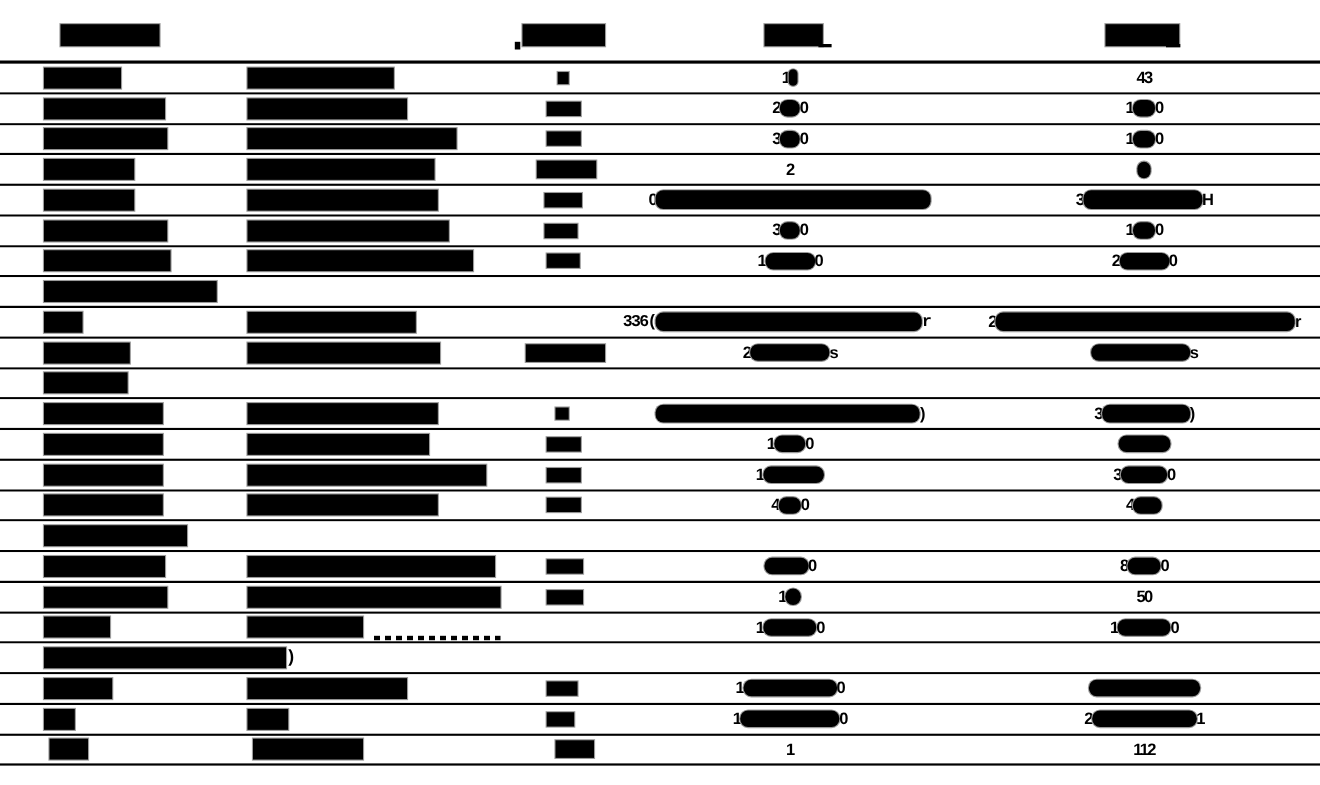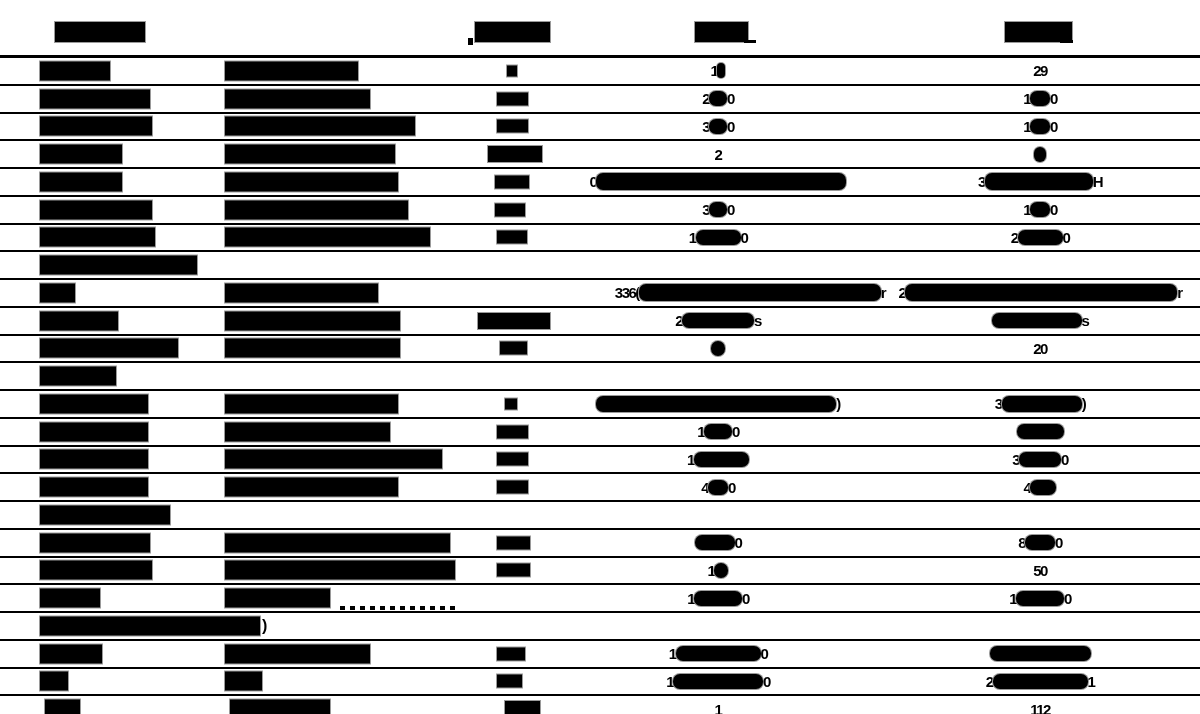--- a/index.html
+++ b/index.html
@@ -36,21 +36,21 @@
   <div class="rows">
       <div class="row">
         <div class="bar" style="left: 40px; width: 70px; height: 19px;"></div>
         <div class="bar" style="left: 225px; width: 133px; height: 19px;"></div>
         <div class="bar" style="left: 507px; width: 10px; height: 11px;"></div>
         <div class="num-cell" style="left: 548px;">
           <span class="frag">1</span>
           <span class="ibar" style="width: 8px; height: 15px;"></span>
         </div>
         <div class="num-cell" style="left: 870px;">
-          <span class="frag">29</span>
+          <span class="frag">43</span>
         </div>
       </div>
       <div class="row">
         <div class="bar" style="left: 40px; width: 110px; height: 19px;"></div>
         <div class="bar" style="left: 225px; width: 145px; height: 19px;"></div>
         <div class="bar" style="left: 497px; width: 31px; height: 13px;"></div>
         <div class="num-cell" style="left: 548px;">
           <span class="frag">2</span>
           <span class="ibar" style="width: 18px; height: 15px;"></span>
           <span class="frag">0</span>
@@ -130,21 +130,21 @@
           <span class="ibar" style="width: 45px; height: 15px;"></span>
           <span class="frag">0</span>
         </div>
       </div>
       <div class="row">
         <div class="bar" style="left: 40px; width: 157px; height: 19px;"></div>
       </div>
       <div class="row">
         <div class="bar" style="left: 40px; width: 35px; height: 19px;"></div>
         <div class="bar" style="left: 225px; width: 153px; height: 19px;"></div>
-        <div class="num-cell" style="left: 580px;">
+        <div class="num-cell" style="left: 536px; font-family: Liberation Mono, monospace;">
           <span class="frag">336(</span>
           <span class="ibar" style="width: 242px; height: 17px;"></span>
           <span class="frag">r</span>
         </div>
         <div class="num-cell" style="left: 870px;">
           <span class="frag">2</span>
           <span class="ibar" style="width: 272px; height: 17px;"></span>
           <span class="frag">r</span>
         </div>
       </div>
@@ -153,31 +153,20 @@
         <div class="bar" style="left: 225px; width: 175px; height: 19px;"></div>
         <div class="bar" style="left: 478px; width: 72px; height: 16px;"></div>
         <div class="num-cell" style="left: 548px;">
           <span class="frag">2</span>
           <span class="ibar" style="width: 72px; height: 15px;"></span>
           <span class="frag">s</span>
         </div>
         <div class="num-cell" style="left: 870px;">
           <span class="ibar" style="width: 90px; height: 15px;"></span>
           <span class="frag">s</span>
-        </div>
-      </div>
-      <div class="row">
-        <div class="bar" style="left: 40px; width: 138px; height: 19px;"></div>
-        <div class="bar" style="left: 225px; width: 175px; height: 19px;"></div>
-        <div class="bar" style="left: 500px; width: 27px; height: 13px;"></div>
-        <div class="num-cell" style="left: 548px;">
-          <span class="ibar" style="width: 14px; height: 15px;"></span>
-        </div>
-        <div class="num-cell" style="left: 870px;">
-          <span class="frag">20</span>
         </div>
       </div>
       <div class="row">
         <div class="bar" style="left: 40px; width: 76px; height: 19px;"></div>
       </div>
       <div class="row">
         <div class="bar" style="left: 40px; width: 108px; height: 19px;"></div>
         <div class="bar" style="left: 225px; width: 173px; height: 19px;"></div>
         <div class="bar" style="left: 505px; width: 12px; height: 11px;"></div>
         <div class="num-cell" style="left: 548px;">

